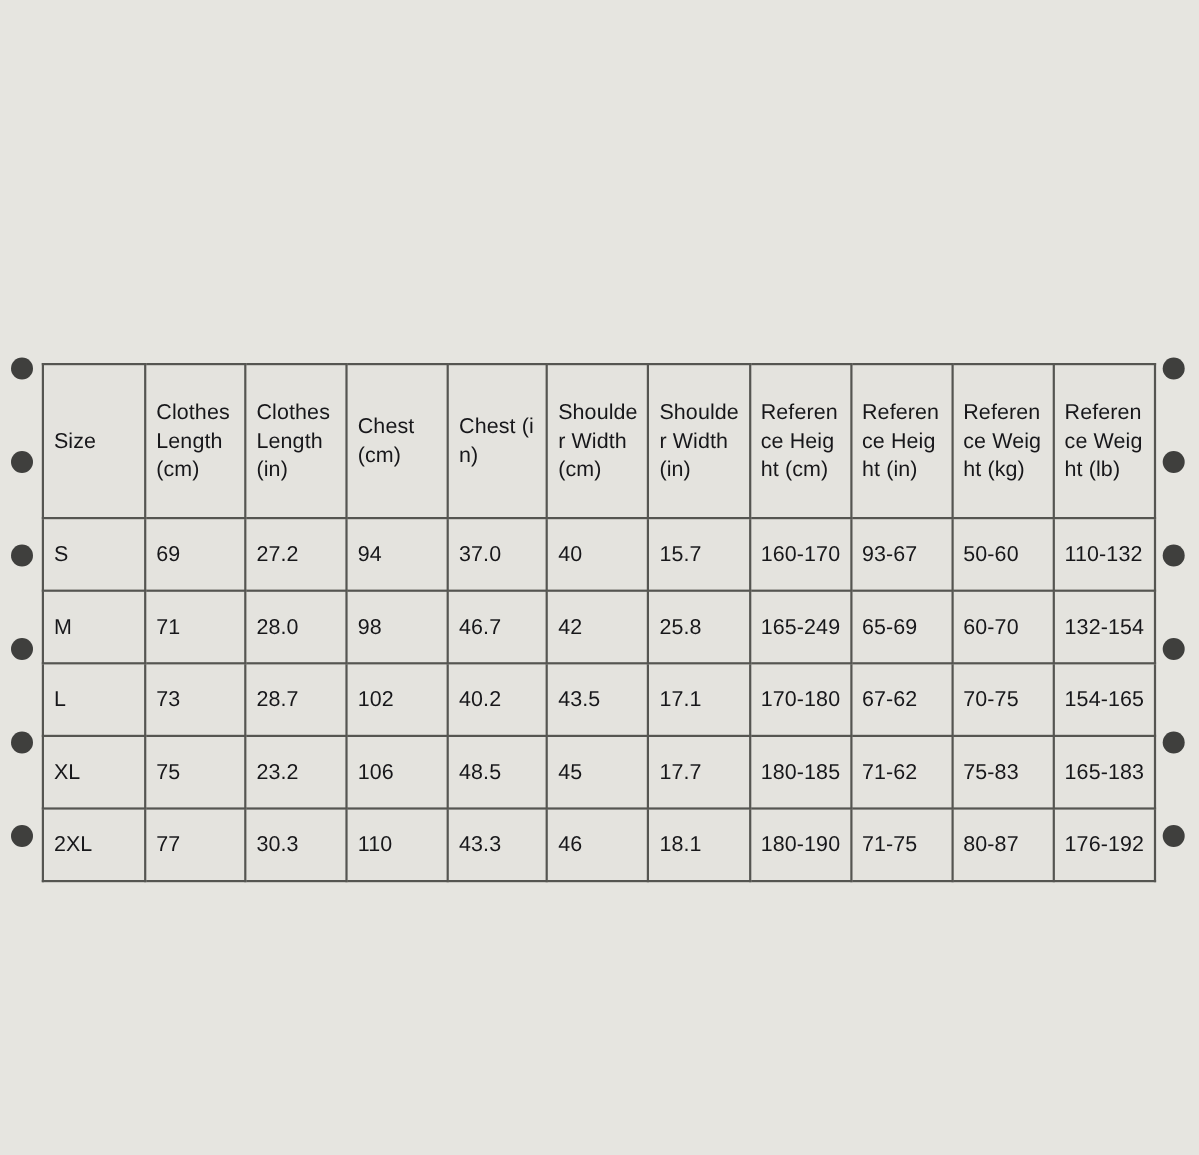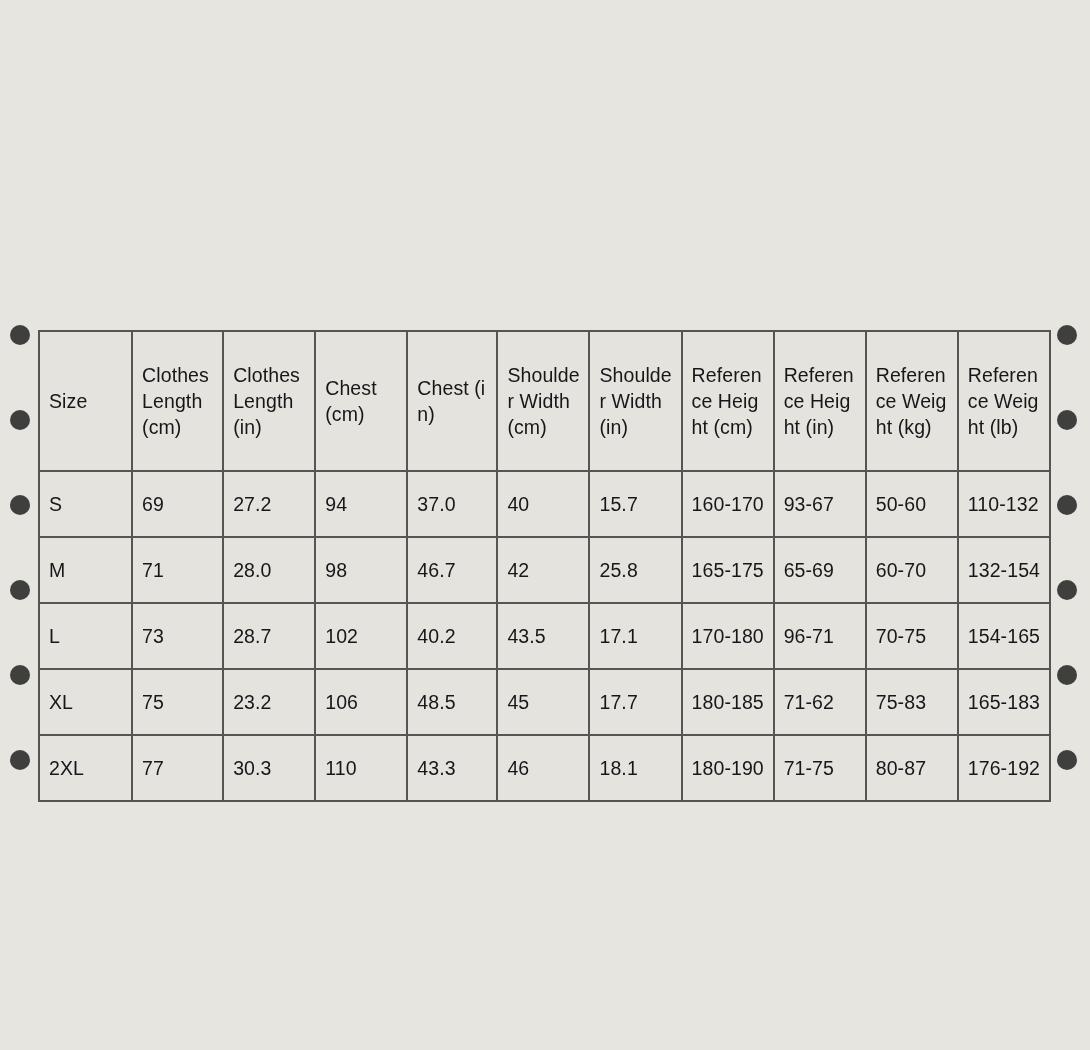--- a/index.html
+++ b/index.html
@@ -165,35 +165,35 @@
           <td>110-132</td>
         </tr>
         <tr>
           <td>M</td>
           <td>71</td>
           <td>28.0</td>
           <td>98</td>
           <td>46.7</td>
           <td>42</td>
           <td>25.8</td>
-          <td>165-175</td>
+          <td>165-249</td>
           <td>65-69</td>
           <td>60-70</td>
           <td>132-154</td>
         </tr>
         <tr>
           <td>L</td>
           <td>73</td>
           <td>28.7</td>
           <td>102</td>
           <td>40.2</td>
           <td>43.5</td>
           <td>17.1</td>
           <td>170-180</td>
-          <td>96-71</td>
+          <td>67-62</td>
           <td>70-75</td>
           <td>154-165</td>
         </tr>
         <tr>
           <td>XL</td>
           <td>75</td>
           <td>23.2</td>
           <td>106</td>
           <td>48.5</td>
           <td>45</td>

